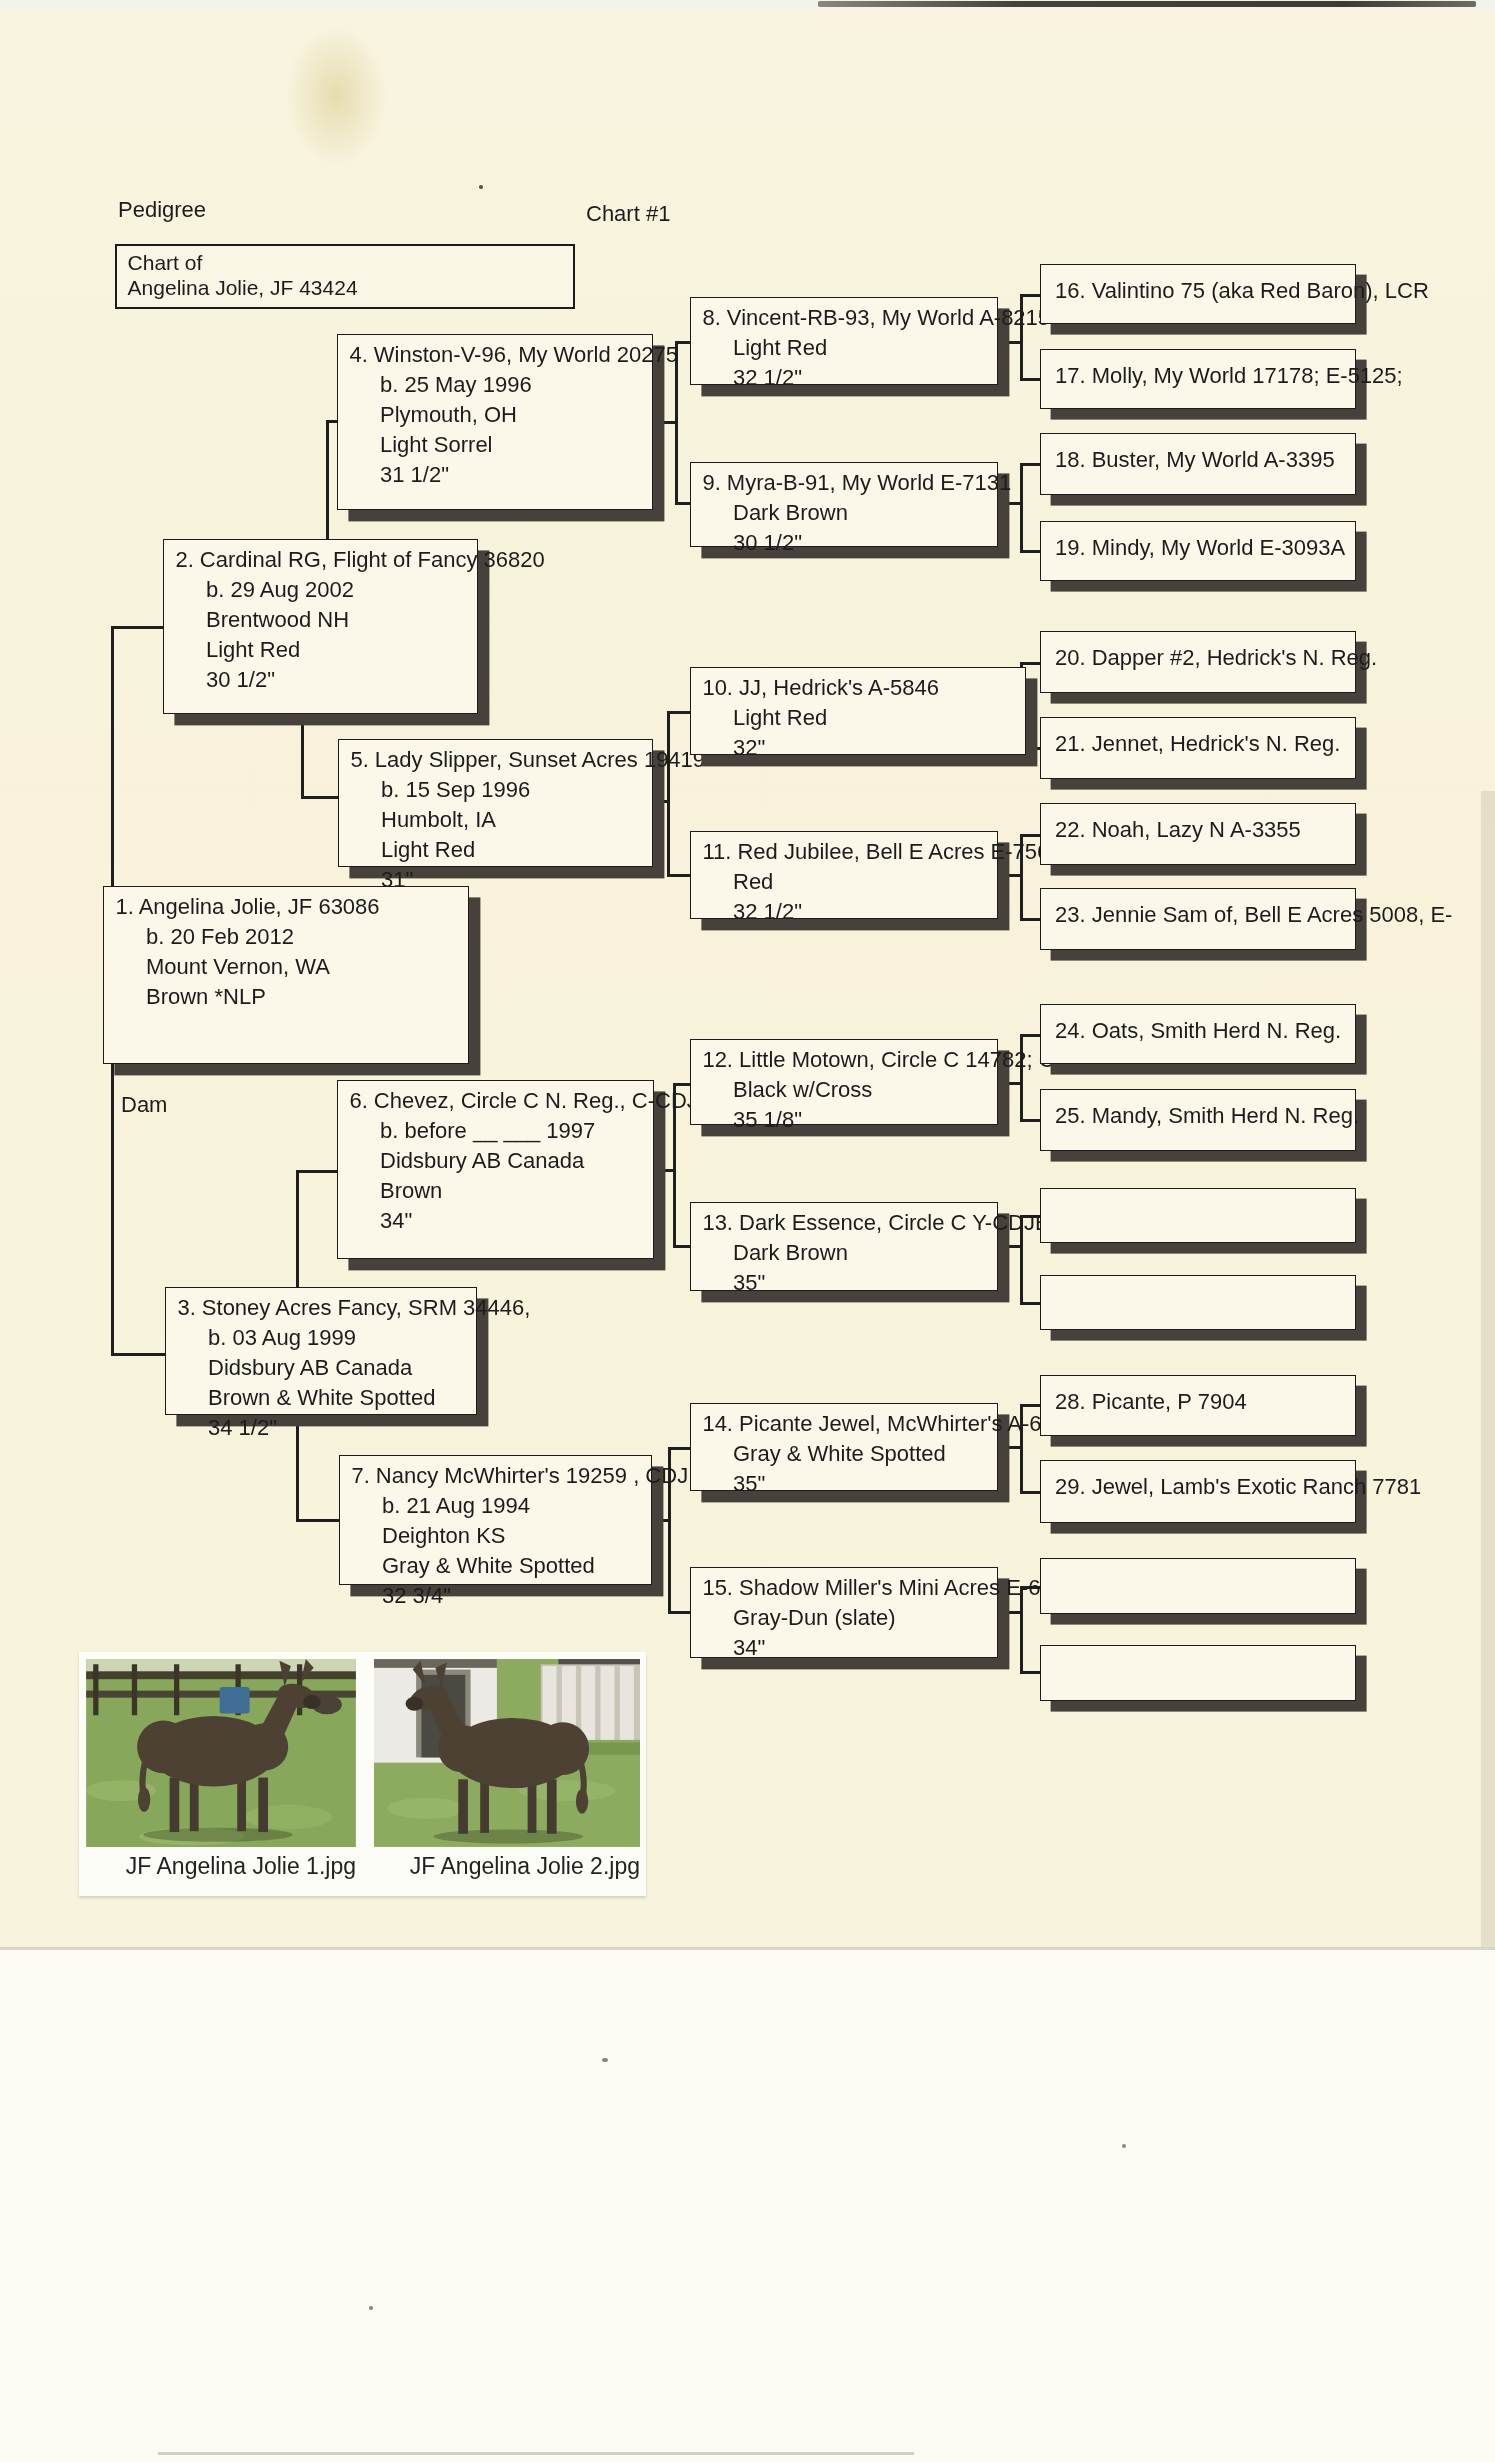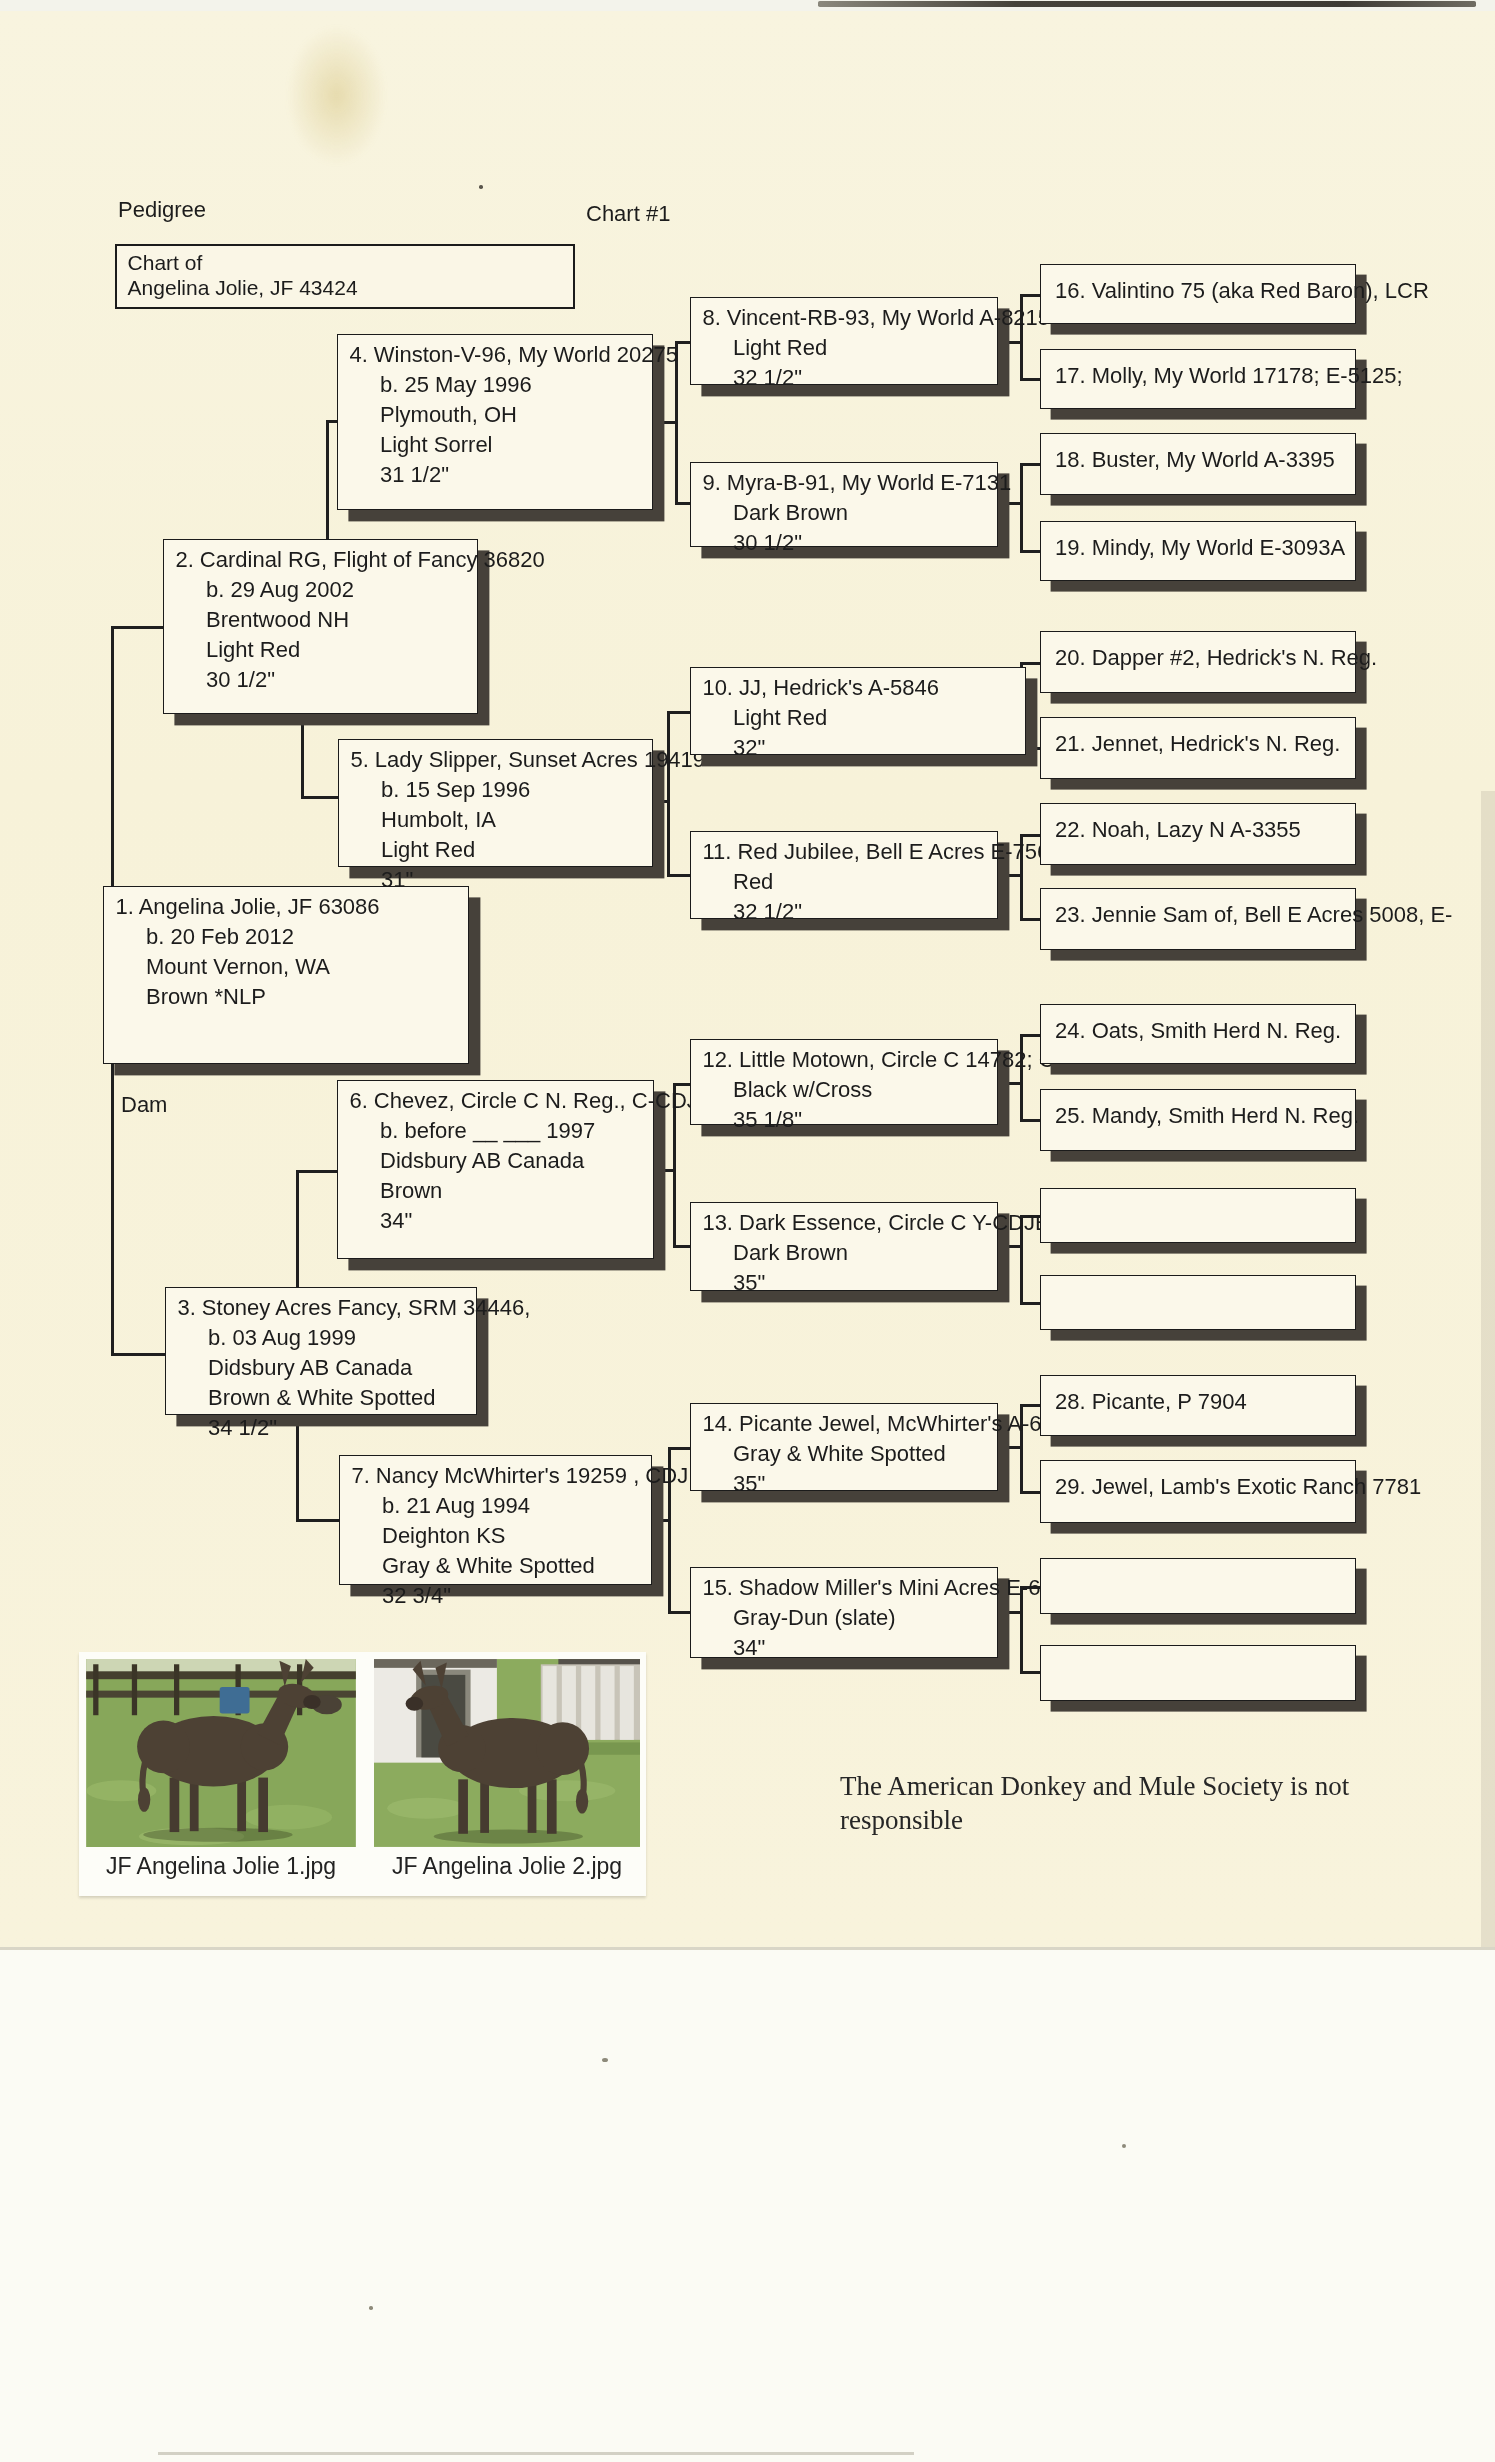--- a/index.html
+++ b/index.html
@@ -31,21 +31,21 @@
   .pbox.small .bline:first-child{padding-left:14px;}
   
   .vline{position:absolute;width:2.6px;background:#1f1f1f;}
   .hline{position:absolute;height:2.6px;background:#1f1f1f;}
   .dam{position:absolute;left:121px;top:1092px;font-size:22px;}
   
   .photo-frame{position:absolute;left:79px;top:1652px;width:567px;height:244px;background:#fdfdf8;
                box-shadow:0 1.8px 2.6px rgba(0,0,0,.15);}
   .photo{position:absolute;top:7px;}
   .photo svg{display:block;}
-  .caption{position:absolute;top:201px;font-size:23px;text-align:center;color:#222;}
+  .caption{position:absolute;top:201px;font-size:23px;text-align:right;color:#222;}
   
   .footer{position:absolute;left:840px;top:1769px;width:598px;font-family:"Liberation Serif",serif;
           font-size:27px;line-height:34px;color:#262626;}
   .fline{white-space:pre-wrap;}
   .bottom-area{position:absolute;left:0;top:1950px;width:1495px;height:513px;background:#fbfbf4;}
 </style>
 </head>
 <body>
 
 <div class="paper"></div>
@@ -331,15 +331,14 @@
         <polygon points="220,4 233,10 226,34" fill="#4d4134"></polygon>
         <polygon points="250,2 259,12 244,30" fill="#4d4134"></polygon>
       </g>
     </svg>
   </div>
   <div class="caption" style="left:7px;width:270px;">JF Angelina Jolie 1.jpg</div>
   <div class="caption" style="left:295px;width:266px;">JF Angelina Jolie 2.jpg</div>
 </div>
 
 <div class="footer">
-    <div class="fline">The American Donkey and Mule Society is not responsible</div>
   </div>
 
 
 </body></html>

